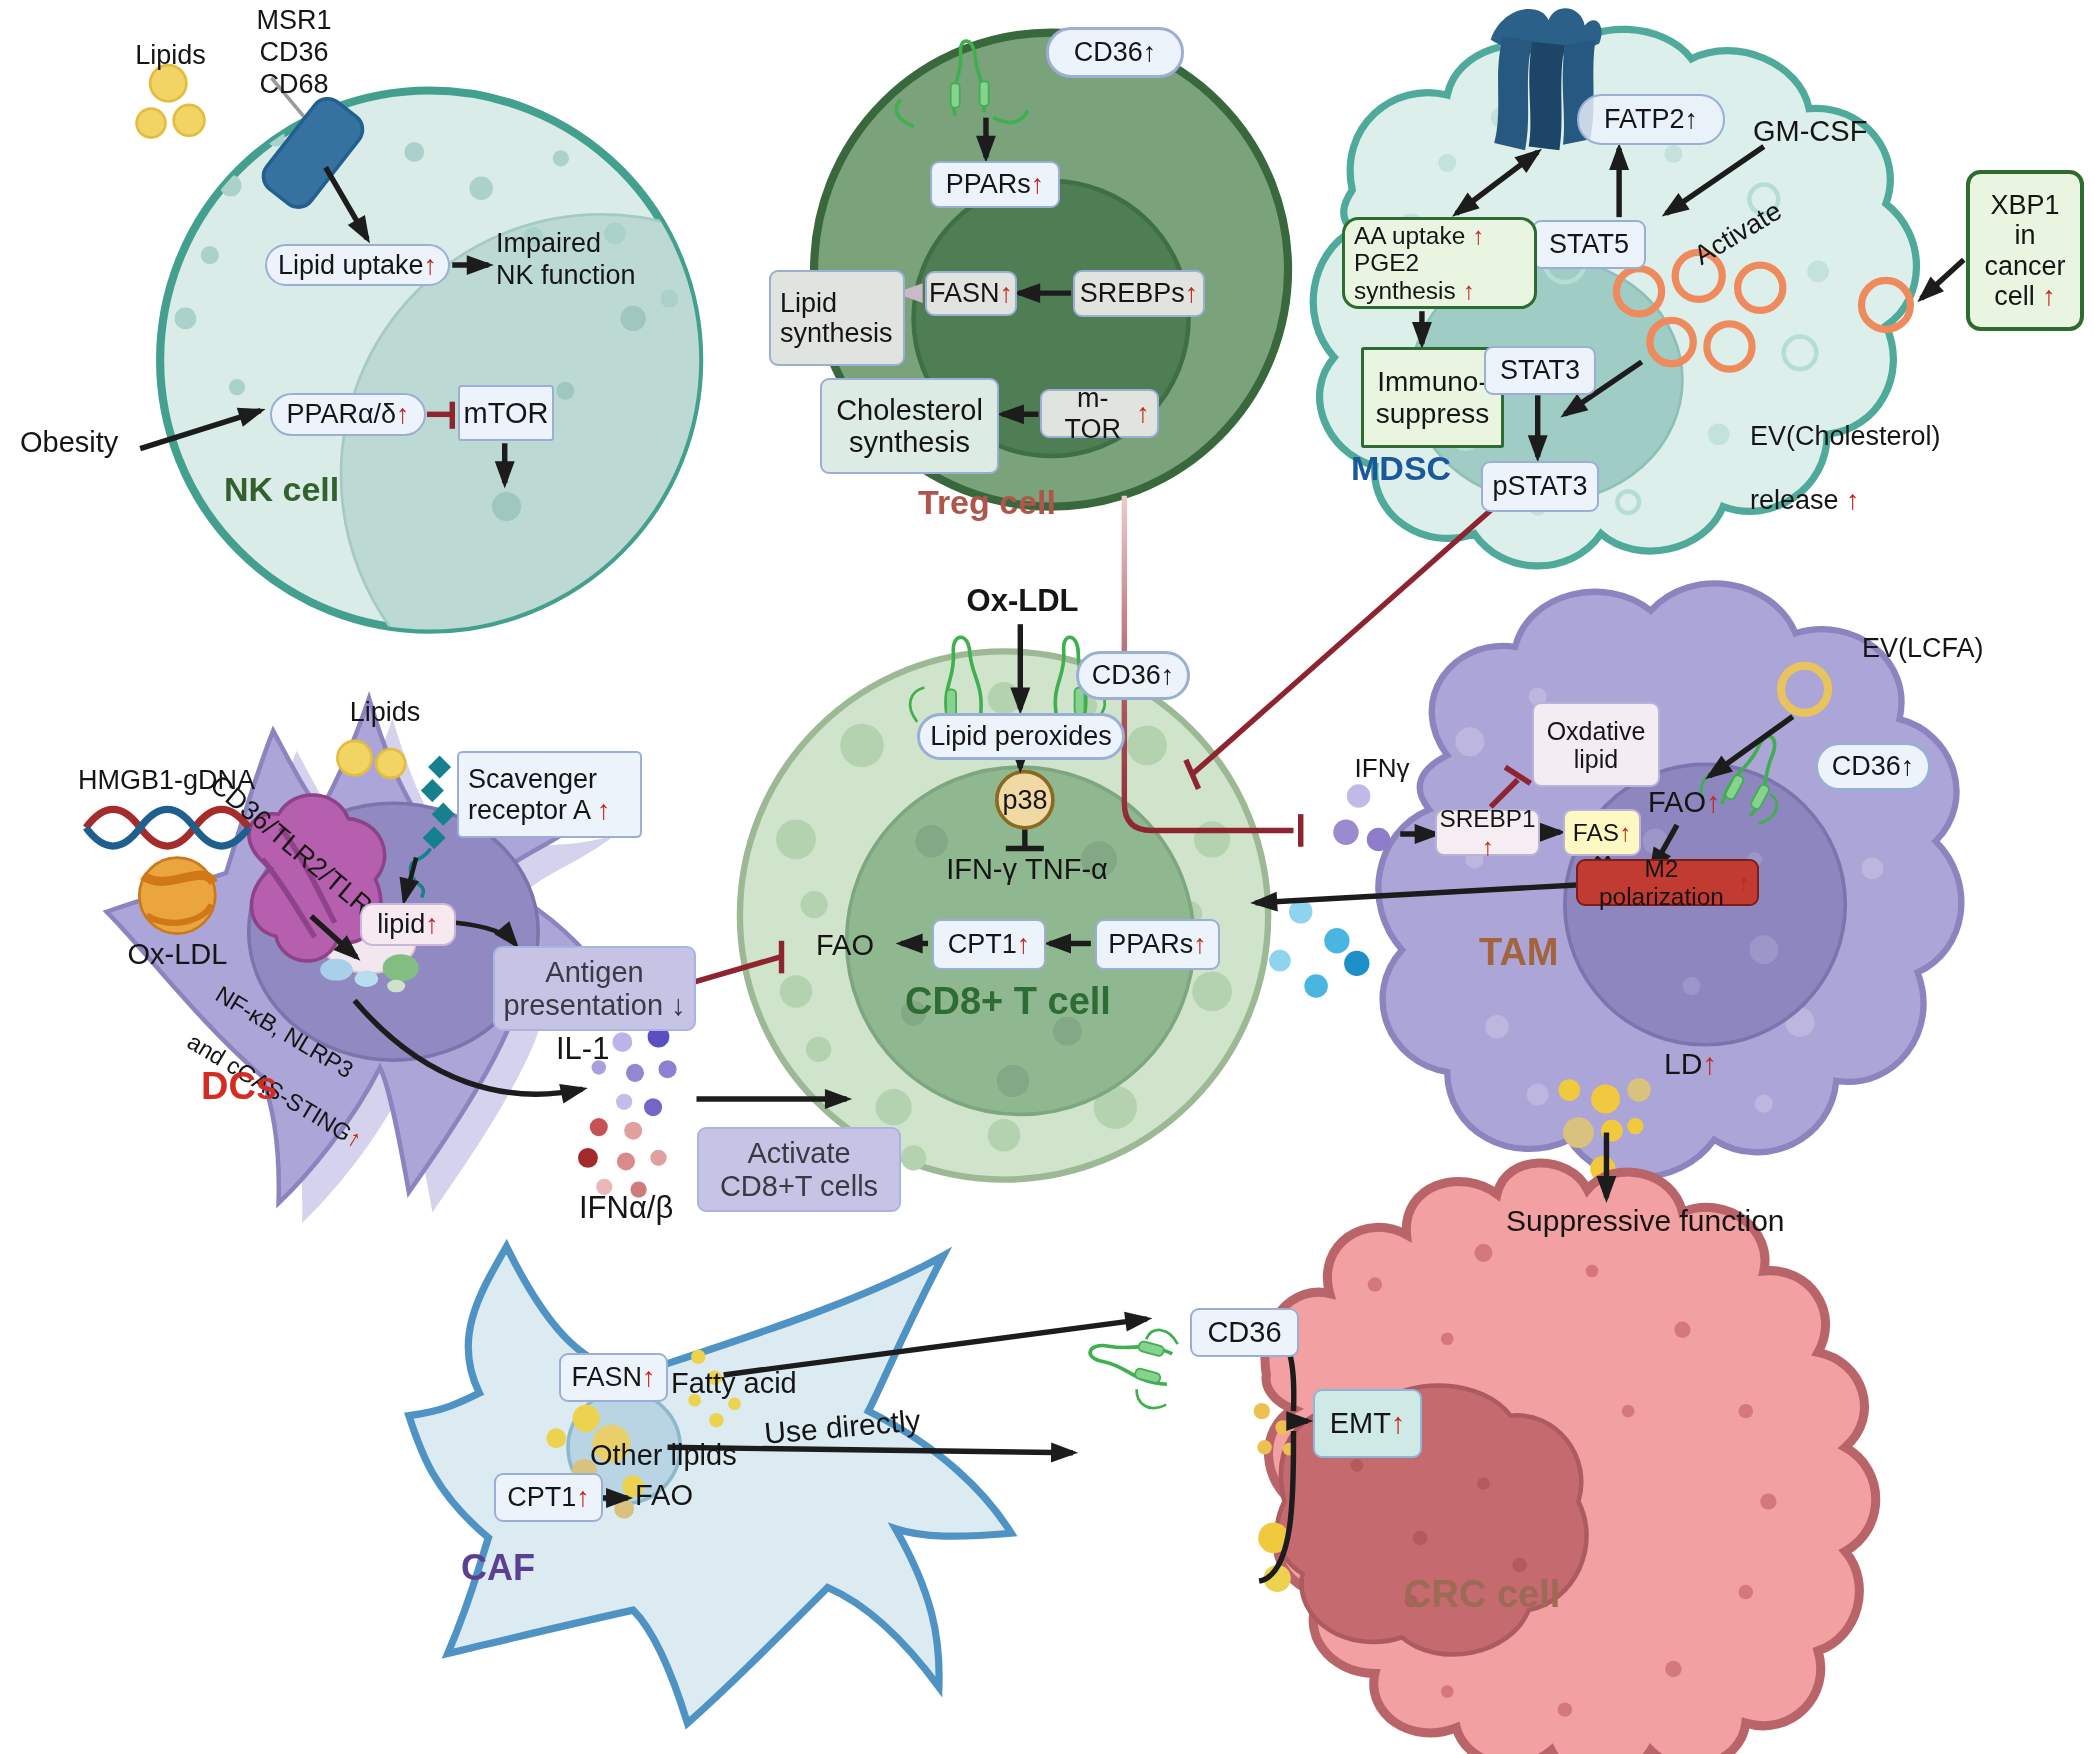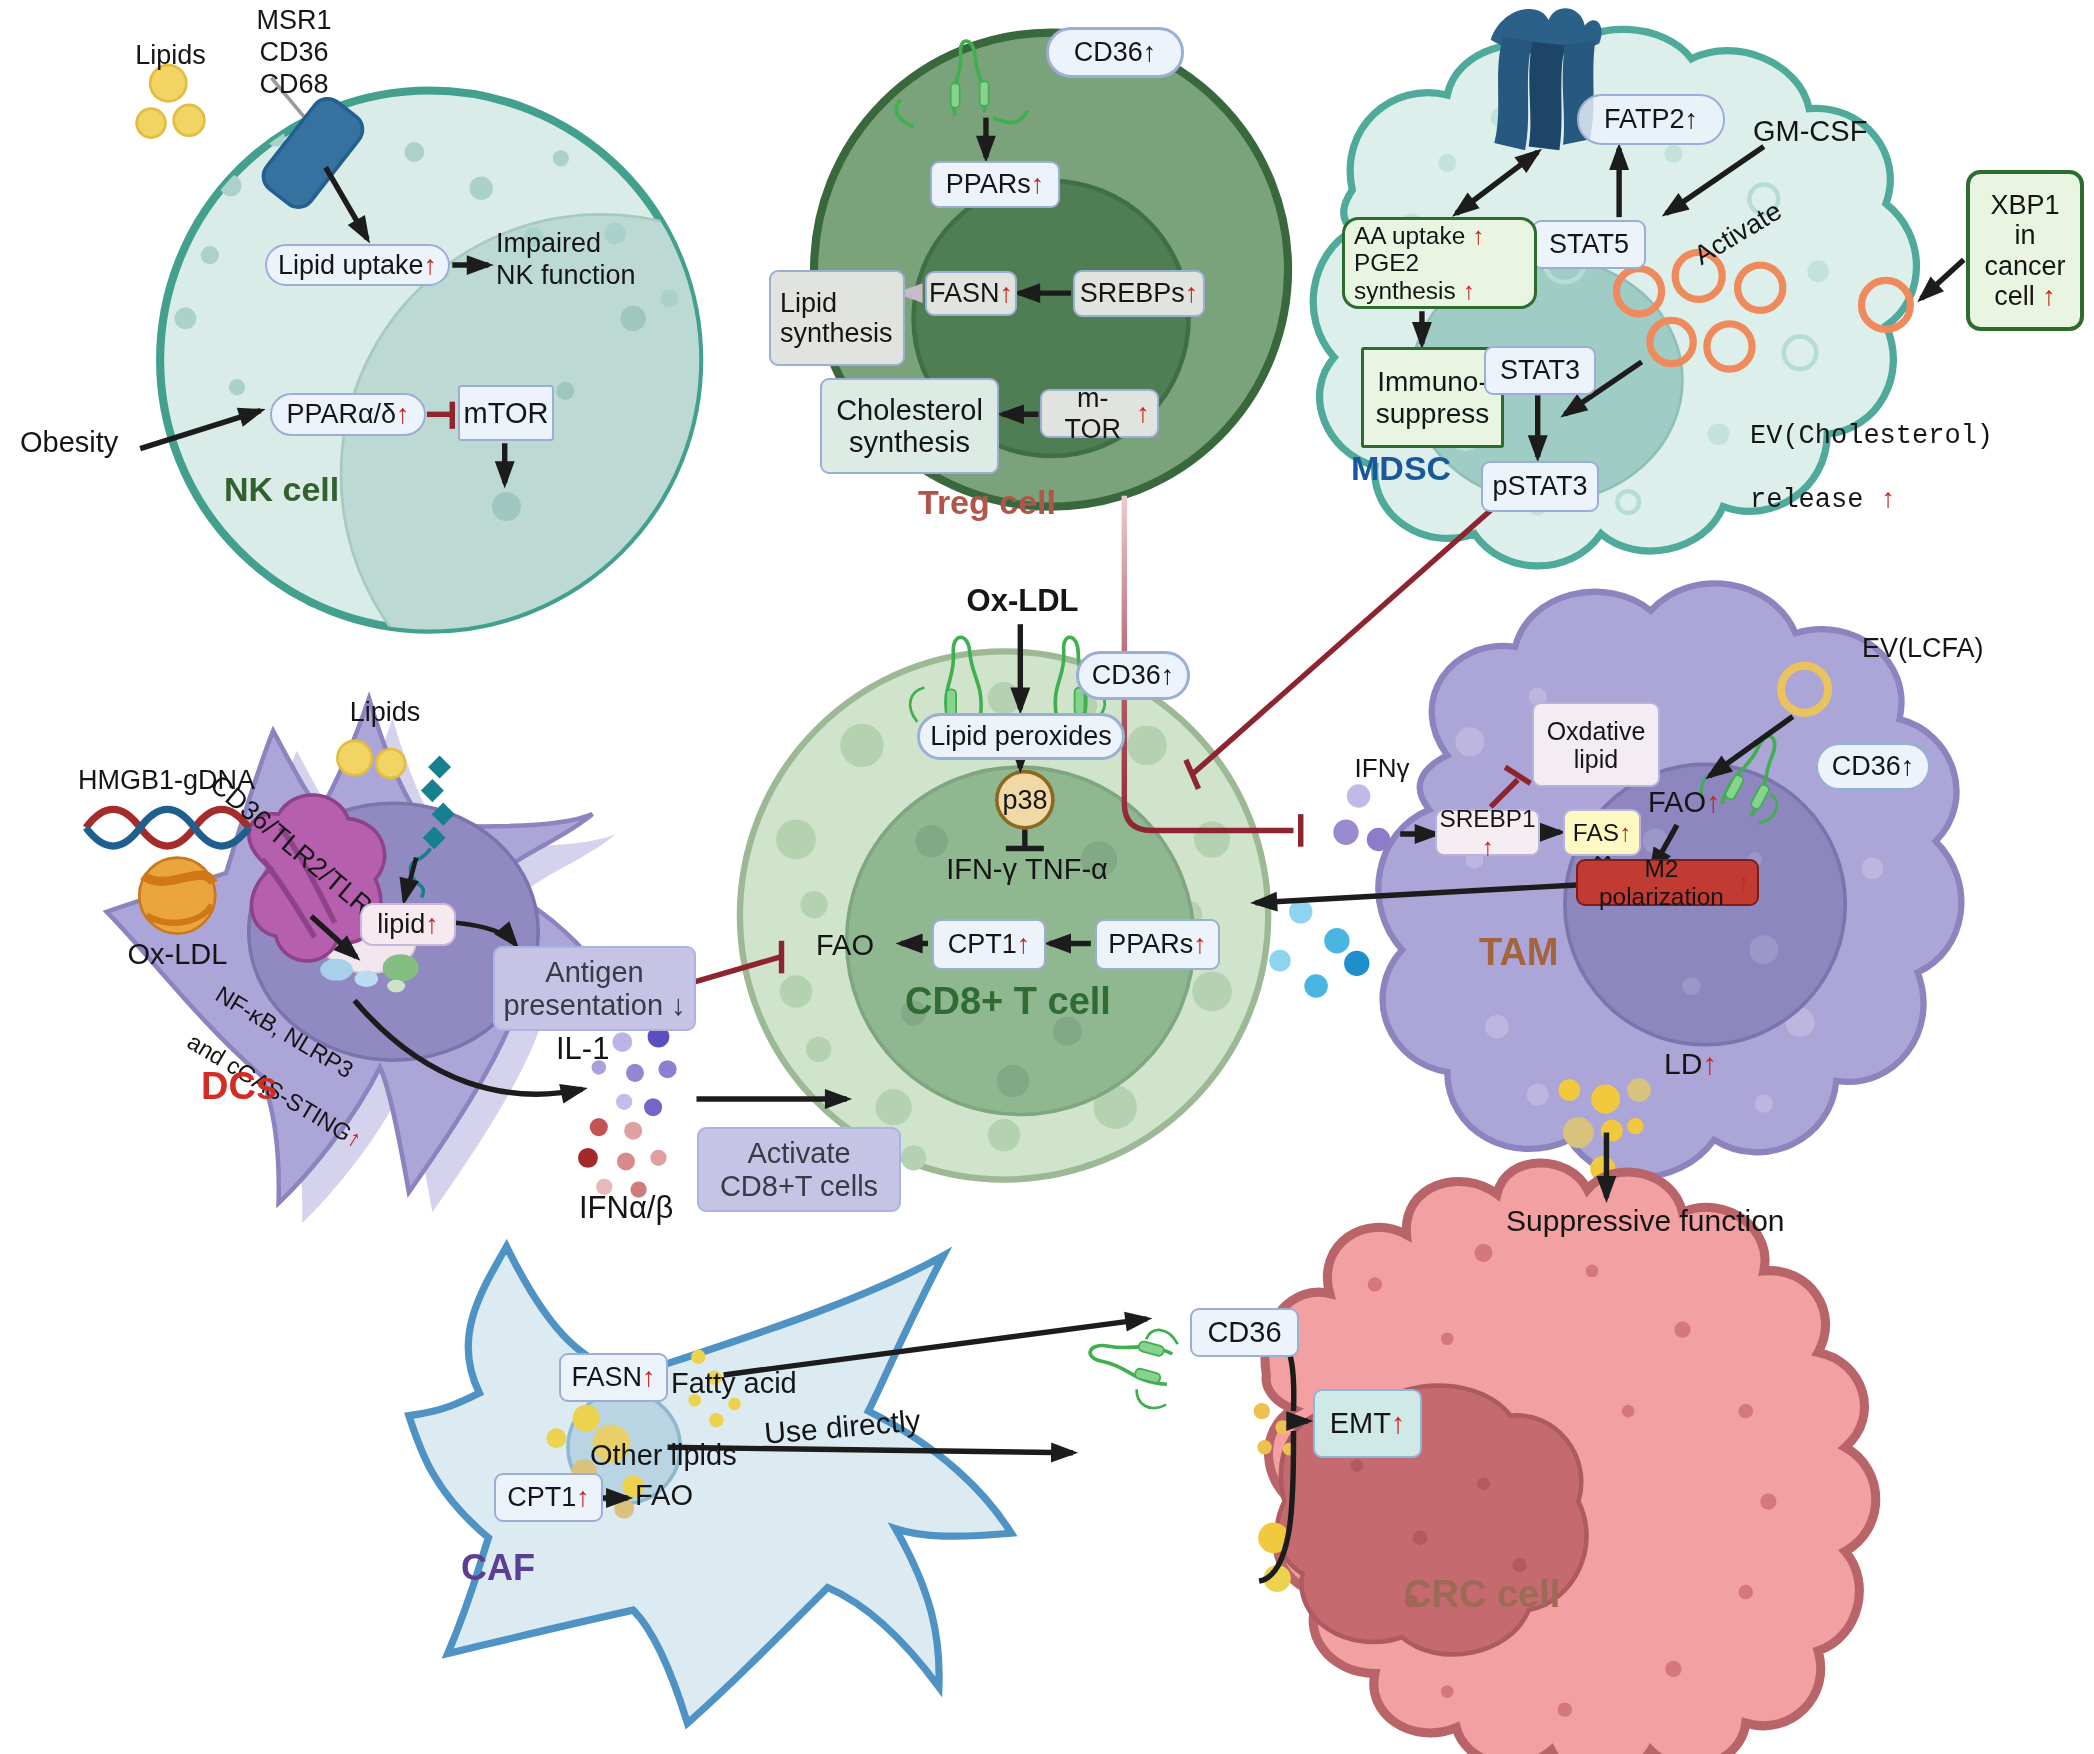--- a/index.html
+++ b/index.html
@@ -461,21 +461,21 @@
 <div class="b" style="left:1532px;top:220px;width:114px;height:49px;"><span>STAT5</span></div>
 <div class="b grn left" style="left:1342px;top:217px;width:195px;height:92px;font-size:24.4px;border-radius:16.3px;padding-left:9px;">
   <span><span>AA uptake </span><span class="red">↑</span></span>
   <span><span>PGE2 synthesis </span><span class="red">↑</span></span>
 </div>
 <div class="b grn" style="left:1361px;top:347px;width:143px;height:101px;border-radius:2.7px;font-size:28px;"><span>Immuno-
 suppress</span></div>
 <div class="b" style="left:1484px;top:346px;width:112px;height:49px;"><span>STAT3</span></div>
 <div class="b" style="left:1481px;top:461px;width:118px;height:51px;"><span>pSTAT3</span></div>
 <div class="t bold" style="left:1351px;top:448px;width:127px;font-size:34px;color:#19589b;"><span>MDSC</span></div>
-<div class="t" style="left:1750px;top:389px;width:262px;font-family:Liberation Mono, monospace;">
+<div class="t" style="left:1750px;top:389px;width:262px;">
   <span style="display:block;">EV(Cholesterol)</span>
   <span><span>release </span><span class="red">↑</span></span>
 </div>
 <div class="b grn" style="left:1966px;top:170px;width:118px;height:161px;border-radius:14.5px;border-width:4.5px;">
   <span>XBP1
 in
 cancer</span>
   <span><span>cell </span><span class="red">↑</span></span>
 </div>
 
@@ -483,20 +483,24 @@
 <div class="b pill row" style="left:1076px;top:651px;width:114px;height:49px;border-width:3.6px;"><span>CD36</span><span>↑</span></div>
 <div class="b pill" style="left:917px;top:713px;width:208px;height:47px;border-width:3.6px;"><span>Lipid peroxides</span></div>
 <div class="t ctr" style="left:998px;top:785px;width:54px;"><span>p38</span></div>
 <div class="t ctr" style="left:930px;top:852px;width:194px;font-size:29px;"><span>IFN-γ TNF-α</span></div>
 <div class="t" style="left:816px;top:928px;width:86px;font-size:29px;"><span>FAO</span></div>
 <div class="b row" style="left:932px;top:919px;width:114px;height:51px;"><span>CPT1 </span><span class="red">↑</span></div>
 <div class="b row" style="left:1095px;top:919px;width:125px;height:51px;"><span>PPARs </span><span class="red">↑</span></div>
 <div class="t bold" style="left:905px;top:979px;width:217px;font-size:38px;color:#2f6b35;"><span>CD8+ T cell</span></div>
 
 <div class="t ctr" style="left:333px;top:697px;width:104px;"><span>Lipids</span></div>
+<div class="b left" style="left:457px;top:751px;width:185px;height:87px;border-radius:5.4px;padding-left:9px;">
+  <span>Scavenger</span>
+  <span><span>receptor A </span><span class="red">↑</span></span>
+</div>
 <div class="t" style="left:78px;top:765px;width:190px;"><span>HMGB1-gDNA</span></div>
 <div class="t ctr" style="left:114px;top:937px;width:127px;font-size:29px;"><span>Ox-LDL</span></div>
 <div class="t" style="left:224px;top:769px;width:244px;transform:rotate(40deg);transform-origin:left top;"><span>CD36/TLR2/TLR6</span></div>
 <div class="t" style="left:239px;top:957px;width:217px;font-size:23.5px;transform:rotate(31deg);transform-origin:left top;">
   <span style="display:block;">NF-κB, NLRP3</span>
   <span><span>and cGAS-STING</span><span class="red">↑</span></span>
 </div>
 <div class="b pinkpill row" style="left:360px;top:903px;width:96px;height:43px;border-radius:12.7px;"><span>lipid</span><span class="red">↑</span></div>
 <div class="b pur" style="left:493px;top:946px;width:203px;height:85px;font-size:29px;"><span>Antigen
 presentation ↓</span></div>

